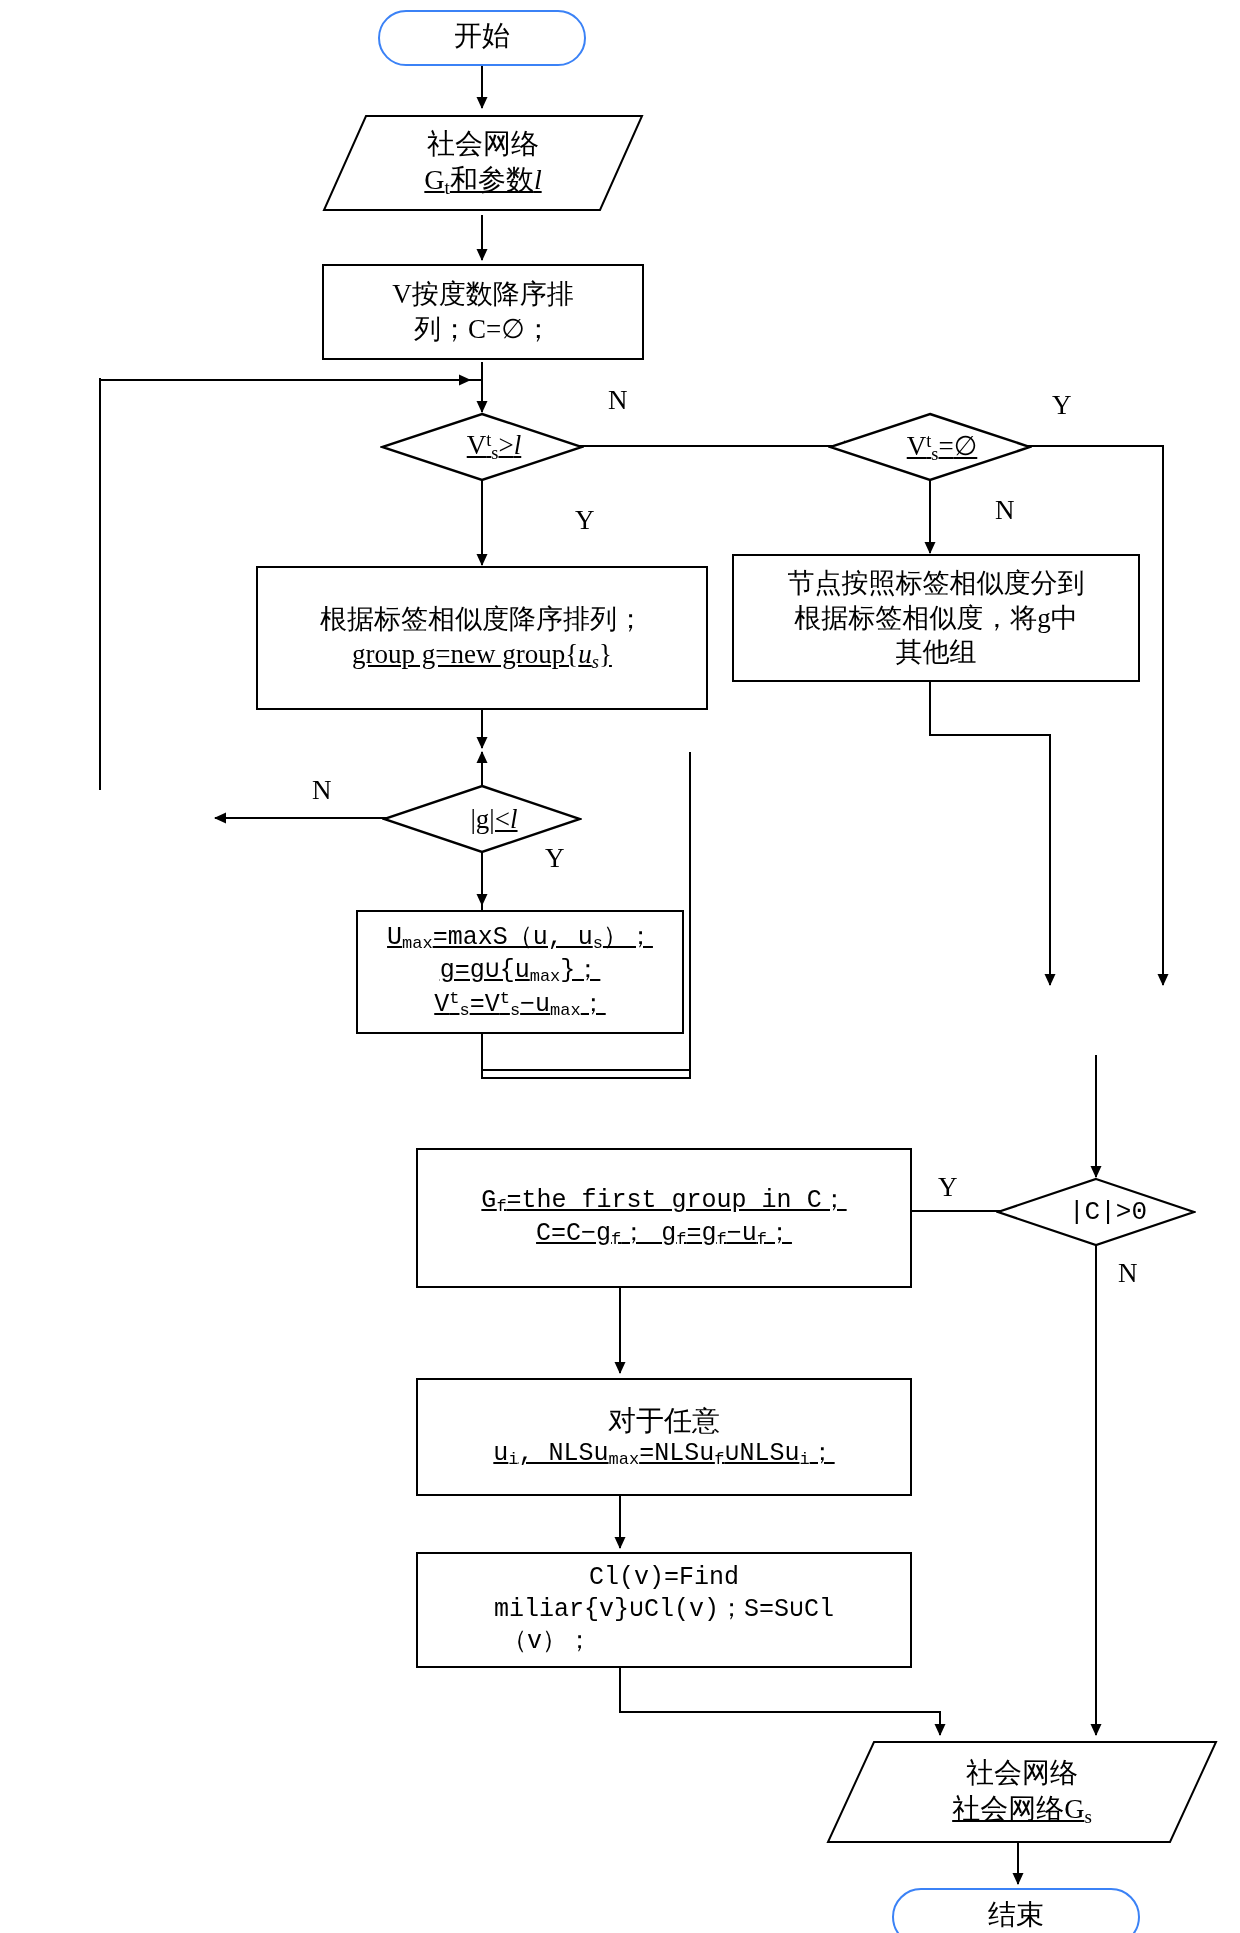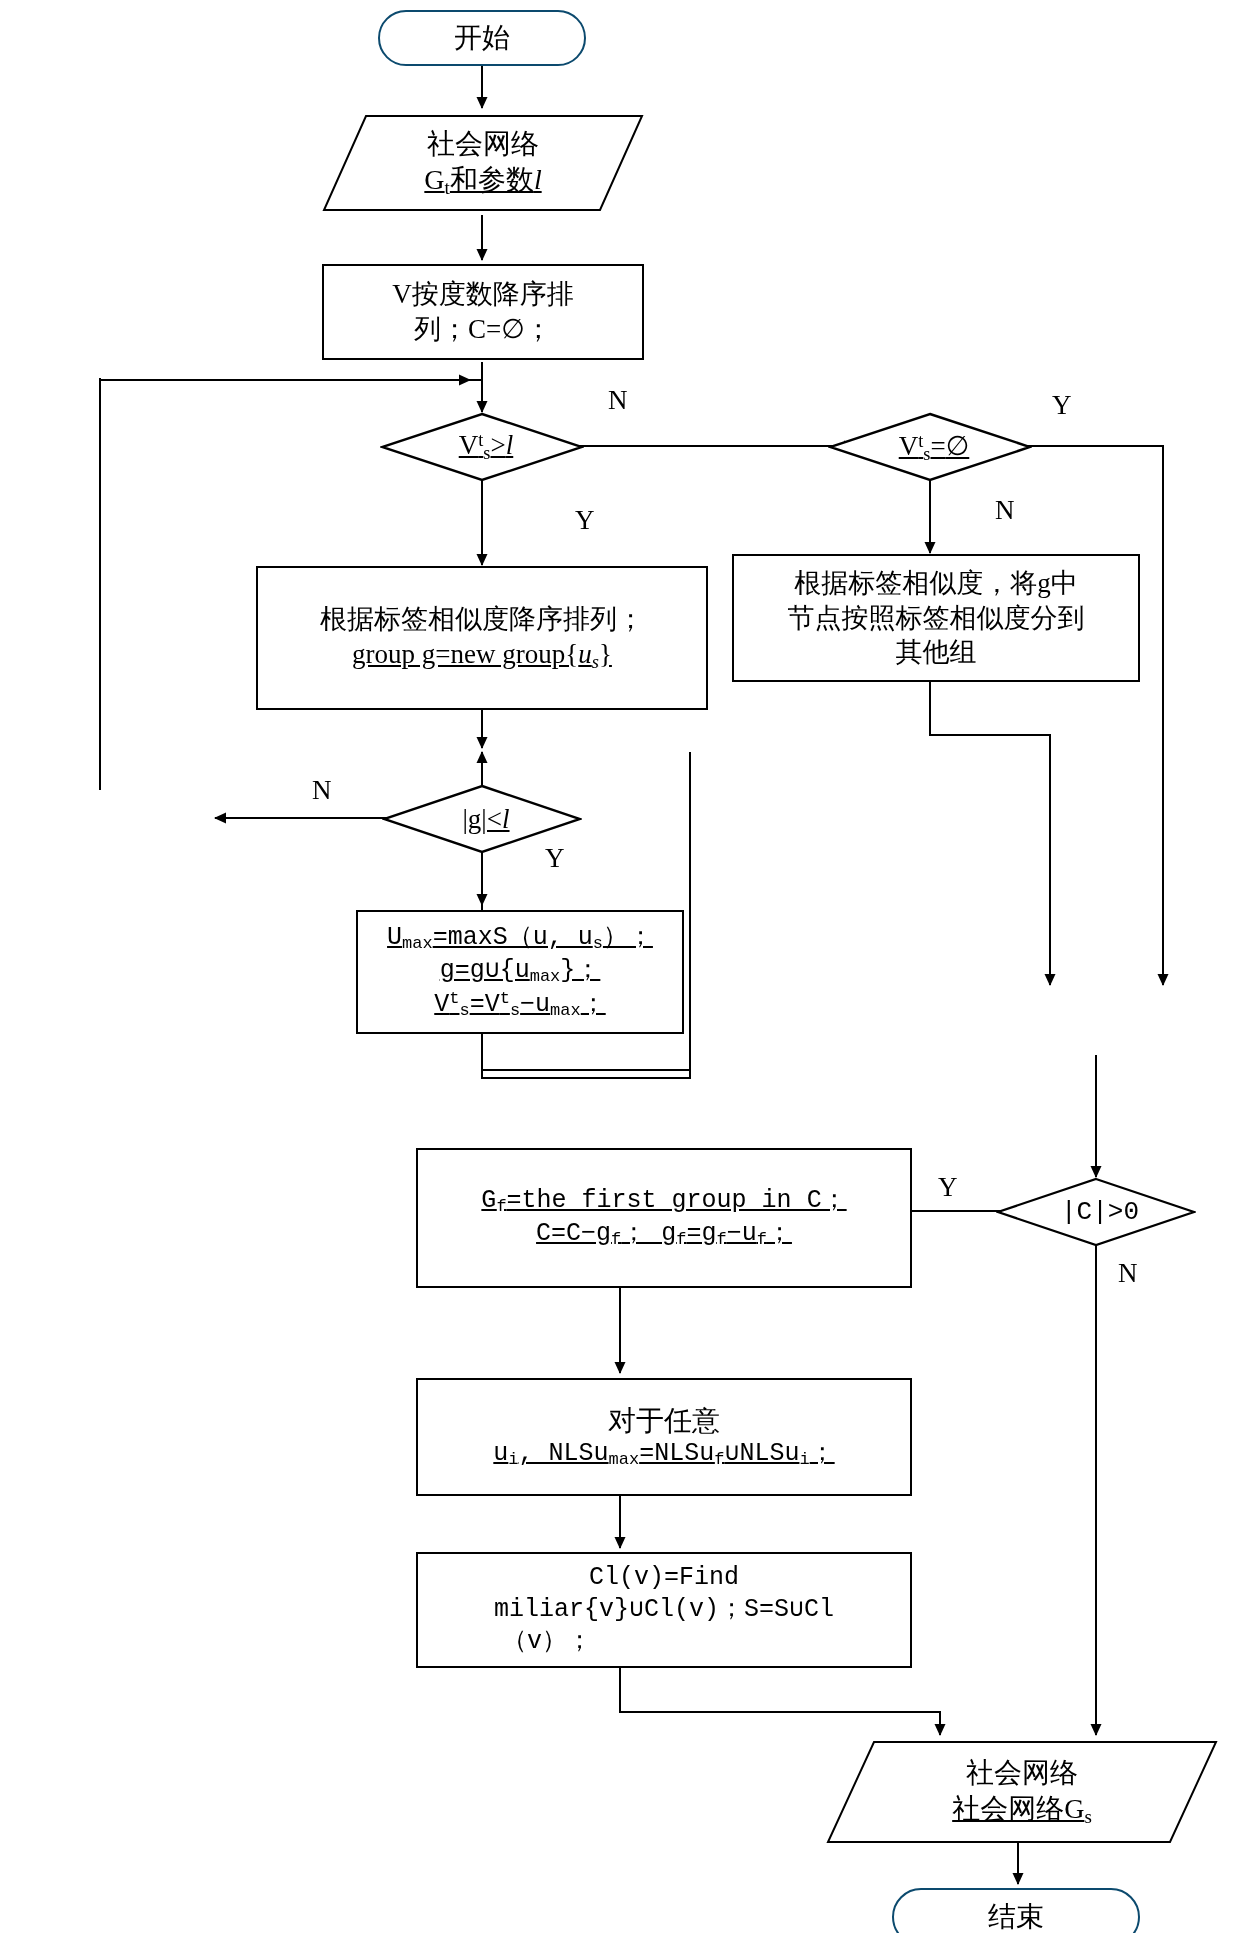--- a/index.html
+++ b/index.html
@@ -27,24 +27,25 @@
     position: absolute;
     box-sizing: border-box;
     display: flex;
     align-items: center;
     justify-content: center;
     text-align: center;
     color: #000;
     line-height: 1.28;
   }
   .terminator {
-    border: 2px solid #0c4a6e;
+    border: 2px solid #3b82f6;
     border-radius: 999px;
     background: #fff;
     font-size: 28px;
+    font-family: Liberation Mono, monospace;
   }
   .process {
     border: 2px solid #000;
     background: #fff;
     font-size: 27px;
   }
   .process.mono, .process.mono2 {
     font-family: "Liberation Mono", monospace;
     font-size: 25px;
     letter-spacing: 0px;
@@ -71,21 +72,21 @@
   }
   .dia-wrap {
     position: absolute;
   }
   .dia-wrap svg {
     position: absolute;
     left: 0; top: 0;
   }
   .dia-text {
     position: absolute;
-    left: 4px; top: 0;
+    left: 12px; top: 0;
     width: 100%;
     height: 100%;
     display: flex;
     align-items: center;
     justify-content: center;
     text-align: center;
     font-size: 27px;
   }
   .dia-text.mono {
     font-family: "Liberation Mono", monospace;
@@ -204,22 +205,22 @@
     </svg>
     <div class="dia-text">
       <span class="nowrap"><span>V</span><sup>t</sup><sub>s</sub><span>=</span><span>∅</span></span>
     </div>
   </div>
   <div class="edge-label" style="left:1052px; top:390px;">Y</div>
   <div class="edge-label" style="left:995px; top:495px;">N</div>
 
   <div class="node process" style="left:732px; top:554px; width:408px; height:128px;">
     <div>
+      <div>节点按照标签相似度分到</div>
       <div>根据标签相似度，将g中</div>
-      <div>节点按照标签相似度分到</div>
       <div>其他组</div>
     </div>
   </div>
 
   <div class="node process" style="left:256px; top:566px; width:452px; height:144px;">
     <div>
       <div>根据标签相似度降序排列；</div>
       <div class="nowrap"><span>group g=new group{</span><span class="ital">u</span><sub class="ital">s</sub><span>}</span></div>
     </div>
   </div>

